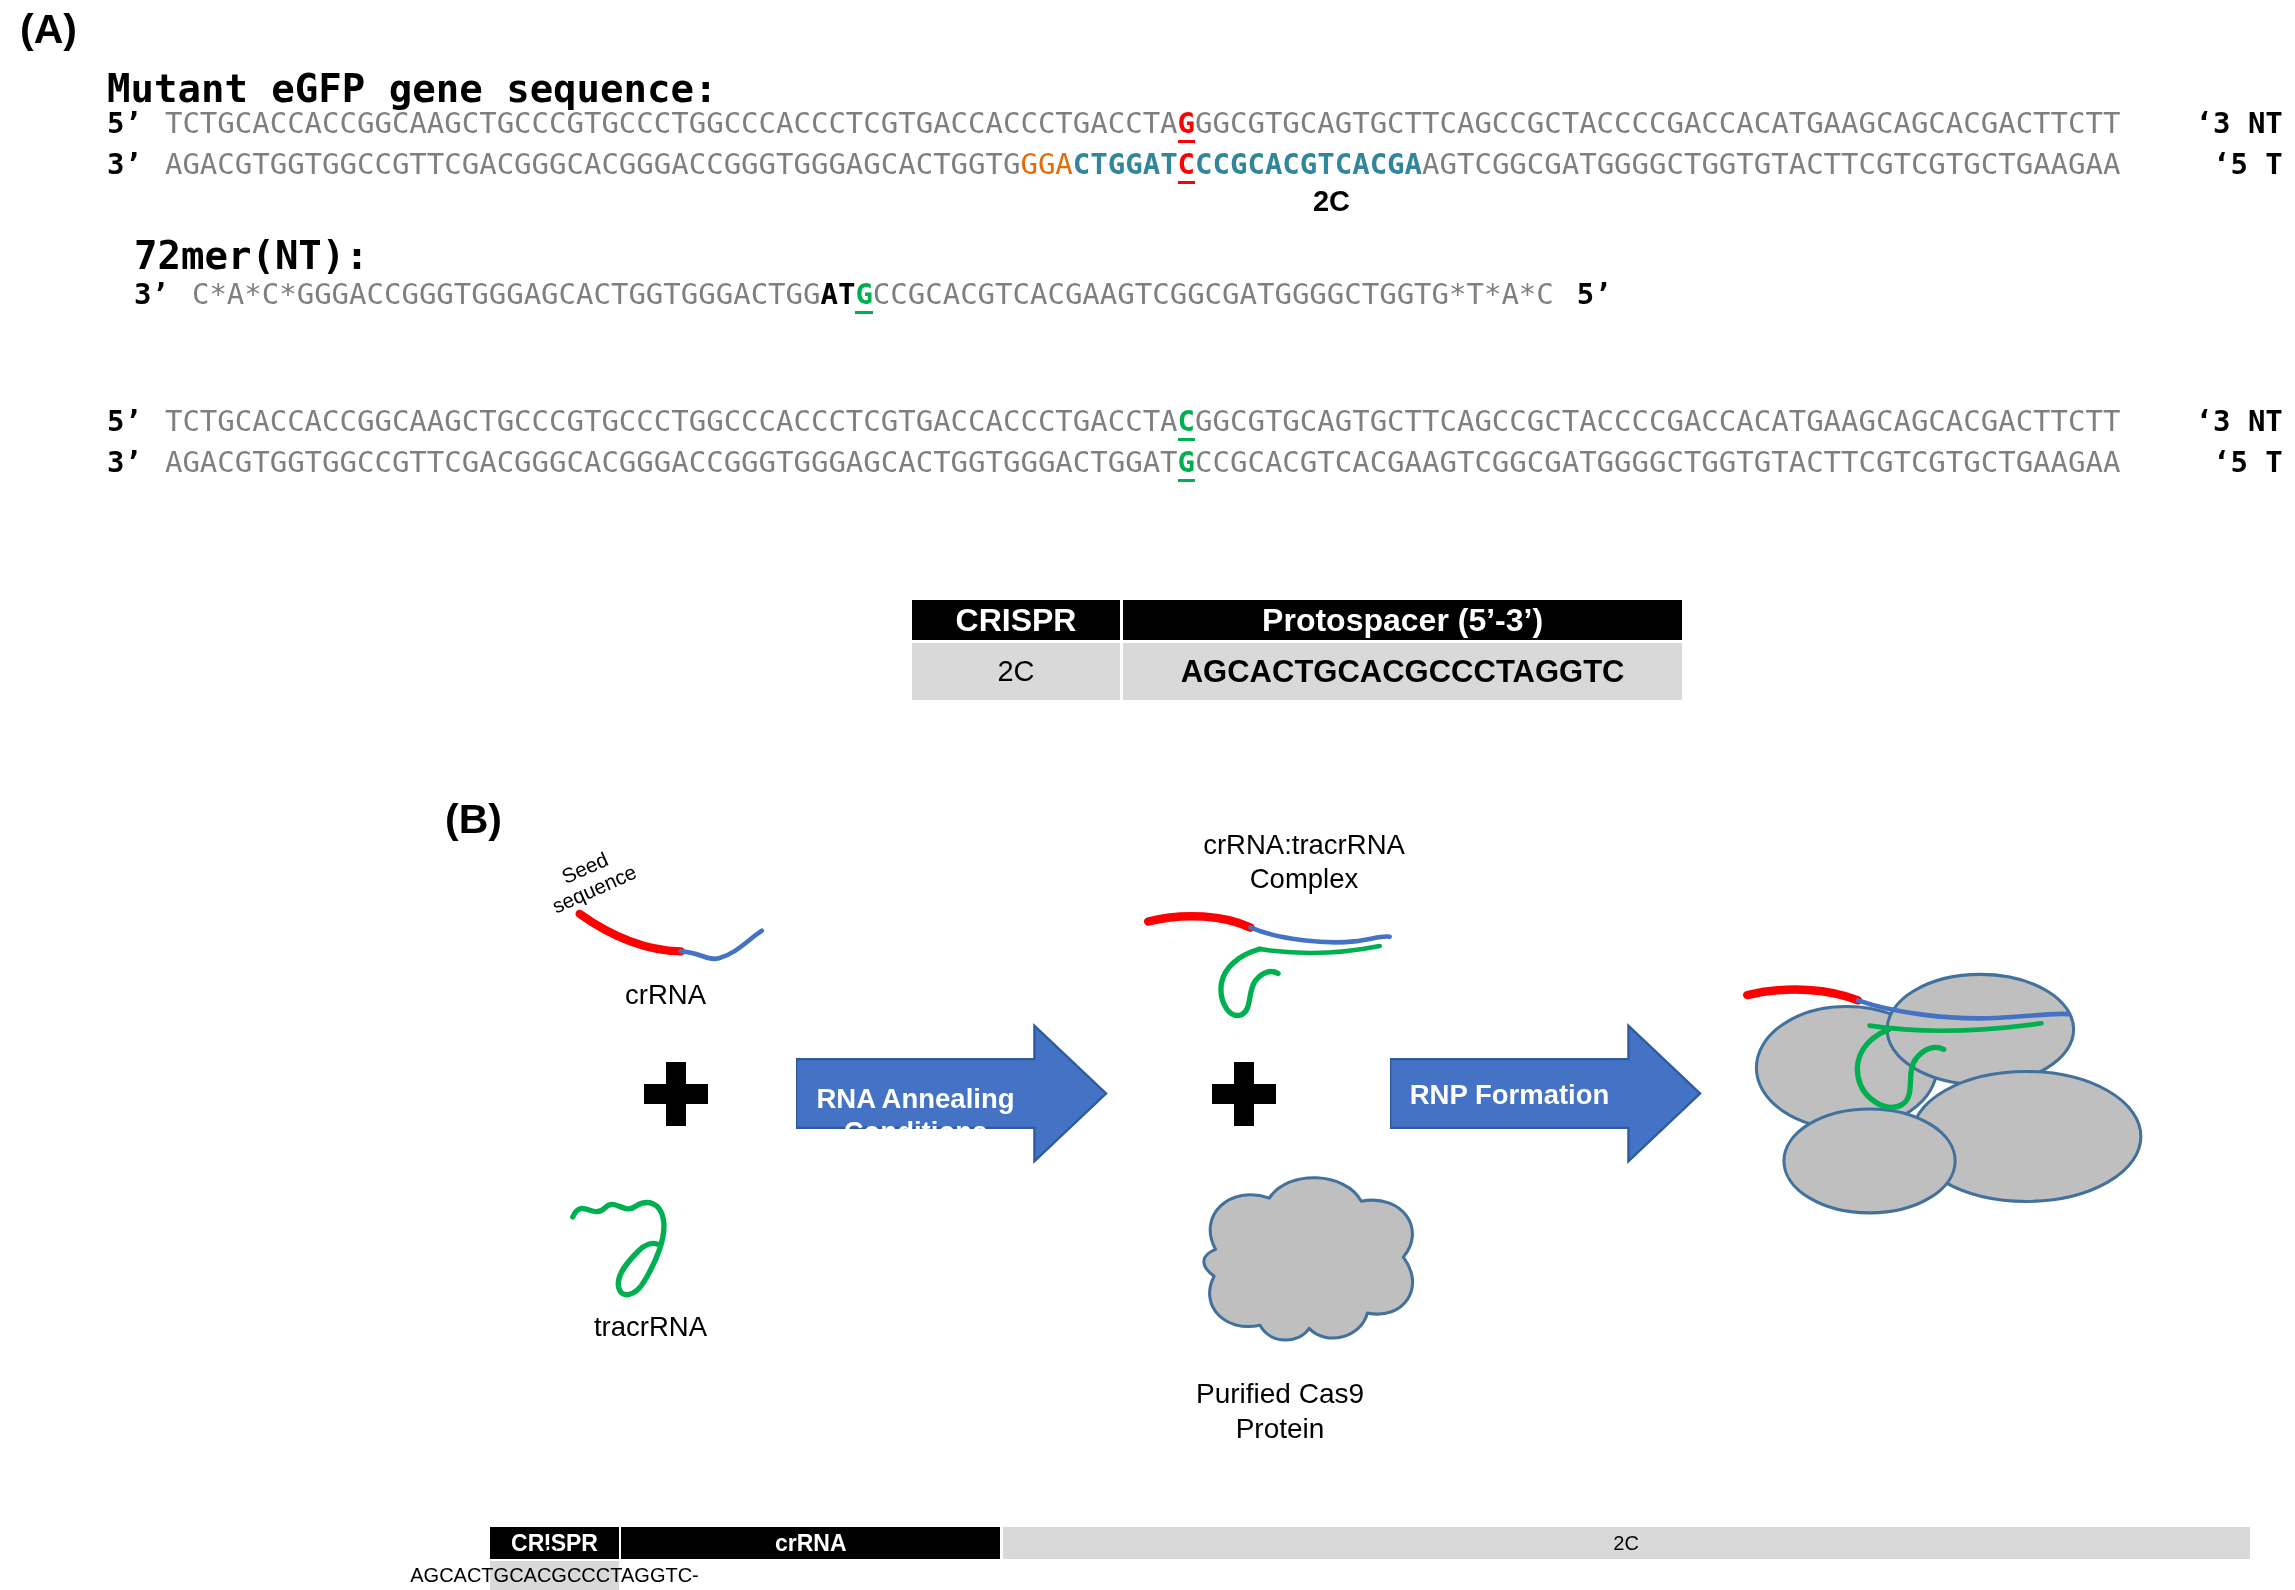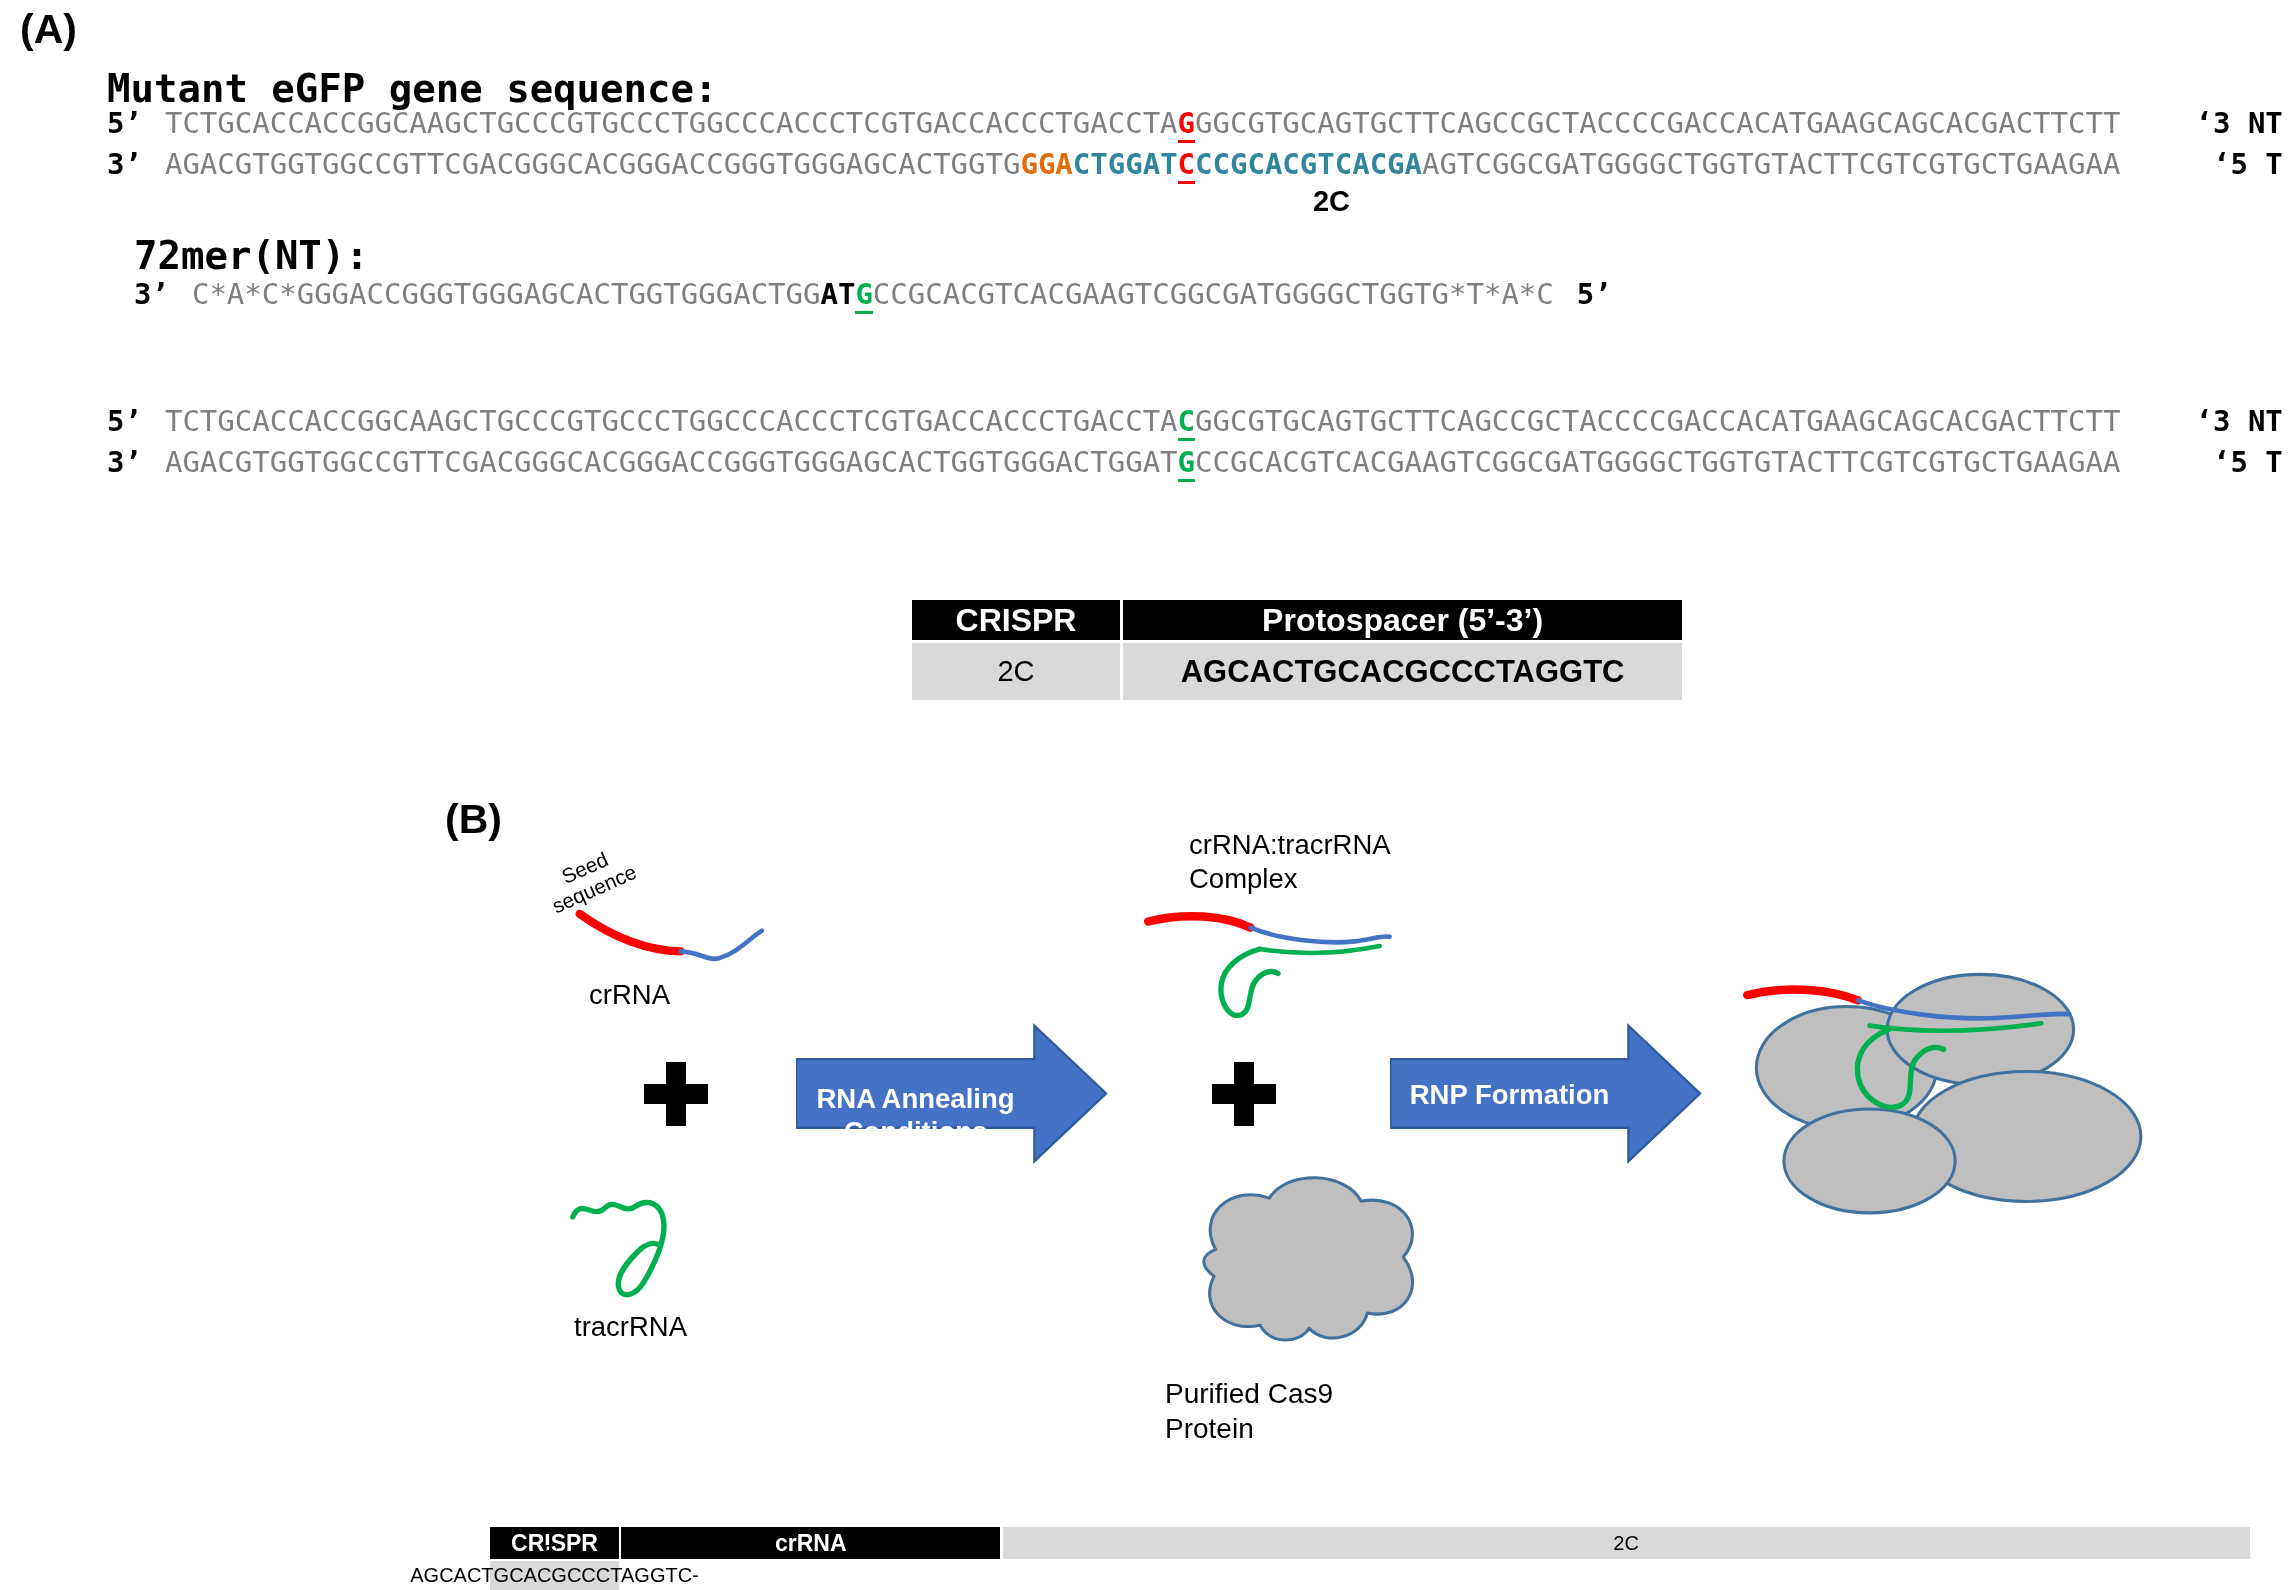--- a/index.html
+++ b/index.html
@@ -16,40 +16,40 @@
           font-family:"Liberation Sans", sans-serif; color:#000; }
   .abs { position:absolute; }
   .panel-label { position:absolute; font-size:41px; font-weight:bold; }
   .sec-title { position:absolute; font-family:"DejaVu Sans Mono", monospace; font-size:39px; font-weight:bold; }
   .seq-line { position:absolute; left:107px; right:12.2px; font-family:"DejaVu Sans Mono", monospace;
               font-size:29px; white-space:nowrap; color:var(--seq_gray); }
   .end  { color:#000; font-weight:bold; margin-right:23px; }
   .end2 { color:#000; font-weight:bold; margin-left:23px; }
   .suffix { position:absolute; right:0; color:#000; font-weight:bold; }
   .seq { color:var(--seq_gray); }
-  .pam { color:var(--pam_orange); font-weight:bold; }
+  .pam { color:var(--pam_orange); font-weight:normal; }
   .proto { color:var(--proto_teal); font-weight:bold; }
   .u-red { color:var(--mut_red); font-weight:bold; border-bottom:3.1px solid var(--mut_red); }
   .u-green { color:var(--edit_green); font-weight:bold; border-bottom:3.1px solid var(--edit_green); }
   .b-black { color:#000; font-weight:bold; }
   .site-label { position:absolute; font-size:29px; font-weight:bold; text-align:center; width:77px; }
 
   .tbl { position:absolute; display:grid;border-radius:32px; }
   .tbl .cell { display:flex; align-items:center; justify-content:center; text-align:center; }
   .tbl .hd { background:var(--table_header_bg); color:var(--table_header_text); font-weight:bold; }
   .tbl .bd { background:var(--table_row_bg); color:#000; }
   .tableA { left:912px; top:600px; grid-template-columns:208px 559px; grid-template-rows:40px 57px; gap:3.1px; }
   .tableA .hd { font-size:32px; }
   .tableA .bd { font-size:29px; }
   .tableA .proto-cell { font-weight:bold; font-size:31px; }
   .tableB { left:490px; top:1527px; grid-template-columns:129px 379px 1247px; grid-template-rows:32px 29px; gap:2.3px; }
   .tableB .hd { font-size:23px; }
   .tableB .bd { font-size:20px; }
 
-  .dlabel { position:absolute; font-size:27.5px; line-height:1.25; }
+  .dlabel { position:absolute; text-align:center; font-size:27.5px; line-height:1.25; }
   .seed { position:absolute; left:532px; top:855px; width:115px; text-align:center; font-size:20.7px;
           line-height:1.12; transform:rotate(-24deg); }
   .plus { position:absolute; width:64px; height:64px; }
   .plus::before { content:""; position:absolute; left:0; top:22px; width:64px; height:20px; background:#000; }
   .plus::after  { content:""; position:absolute; left:22px; top:0; width:20px; height:64px; background:#000; }
   .arrow-text { position:absolute; display:flex; align-items:center; justify-content:center; text-align:center;
                 color:#fff; font-weight:bold; font-size:27.5px; line-height:1.2; }
 </style>
 </head>
 <body>

